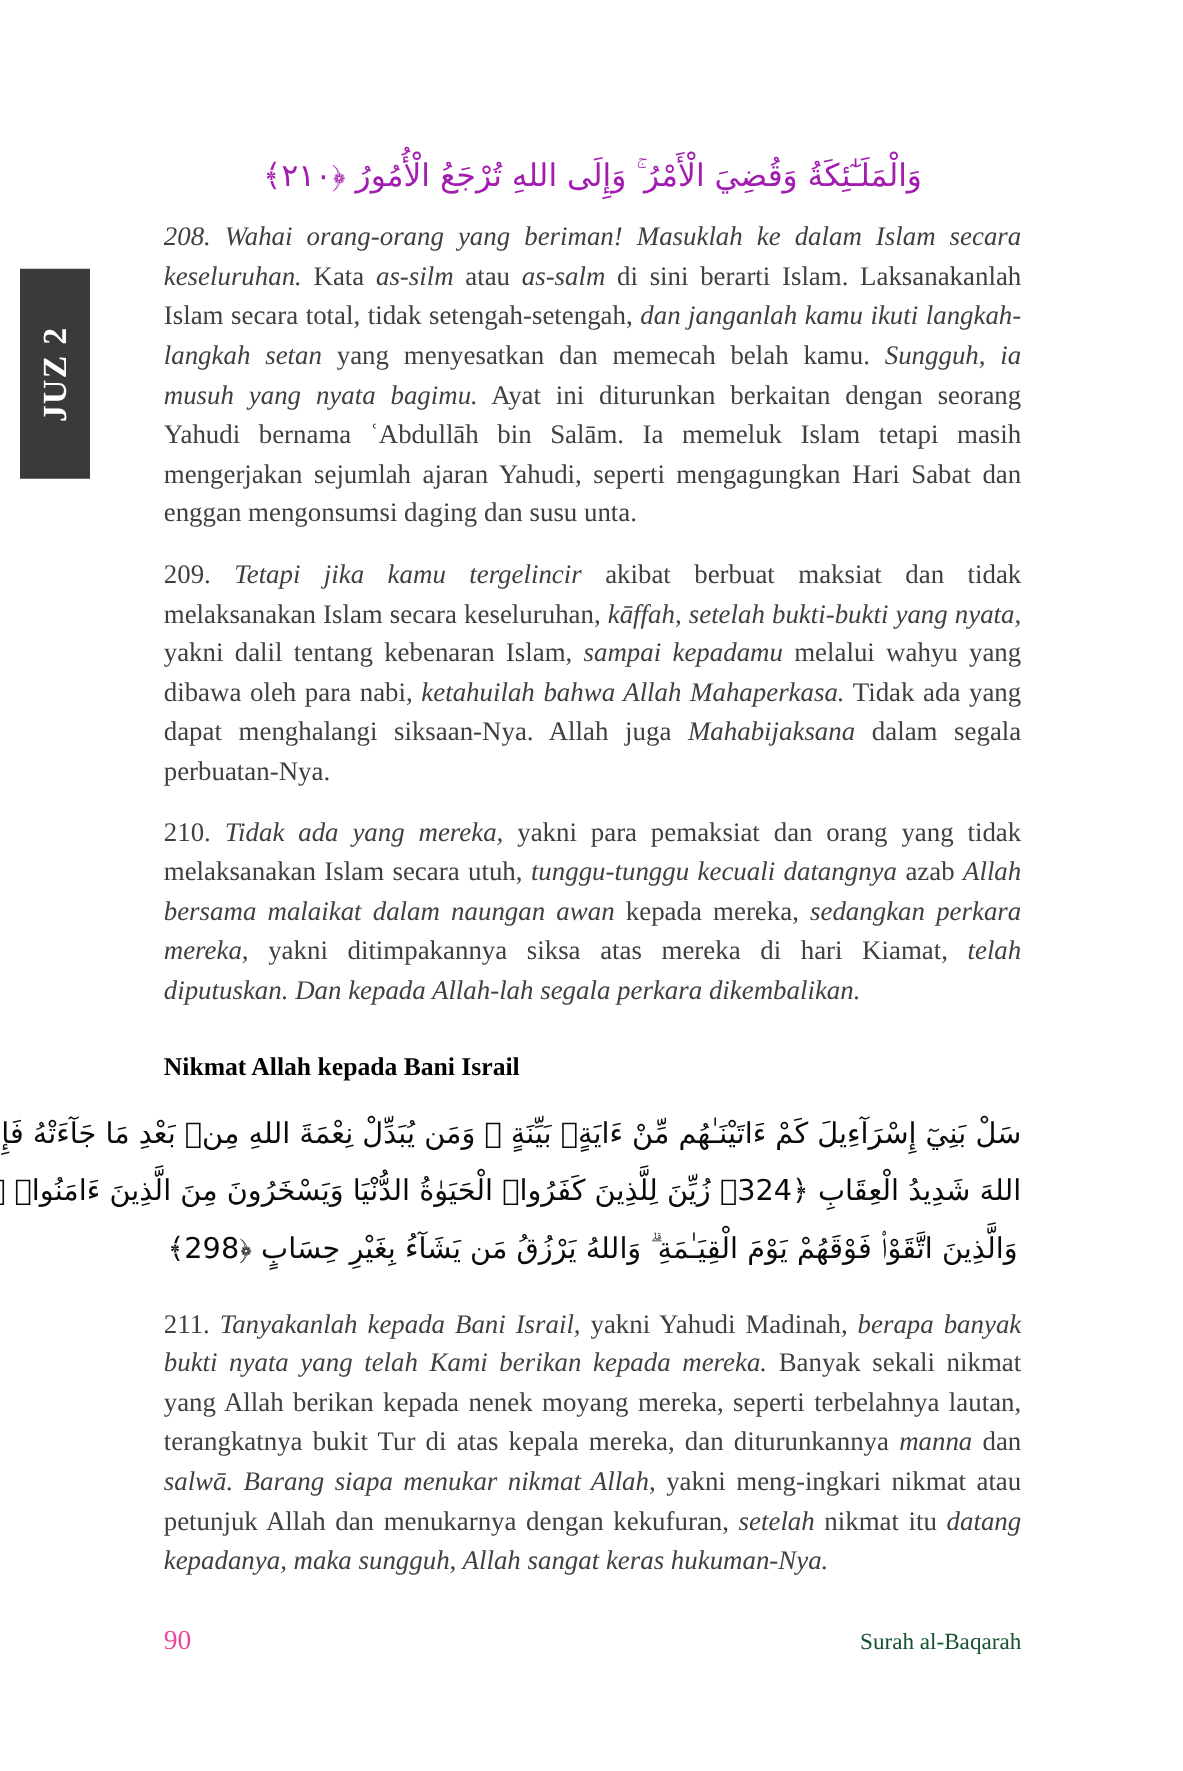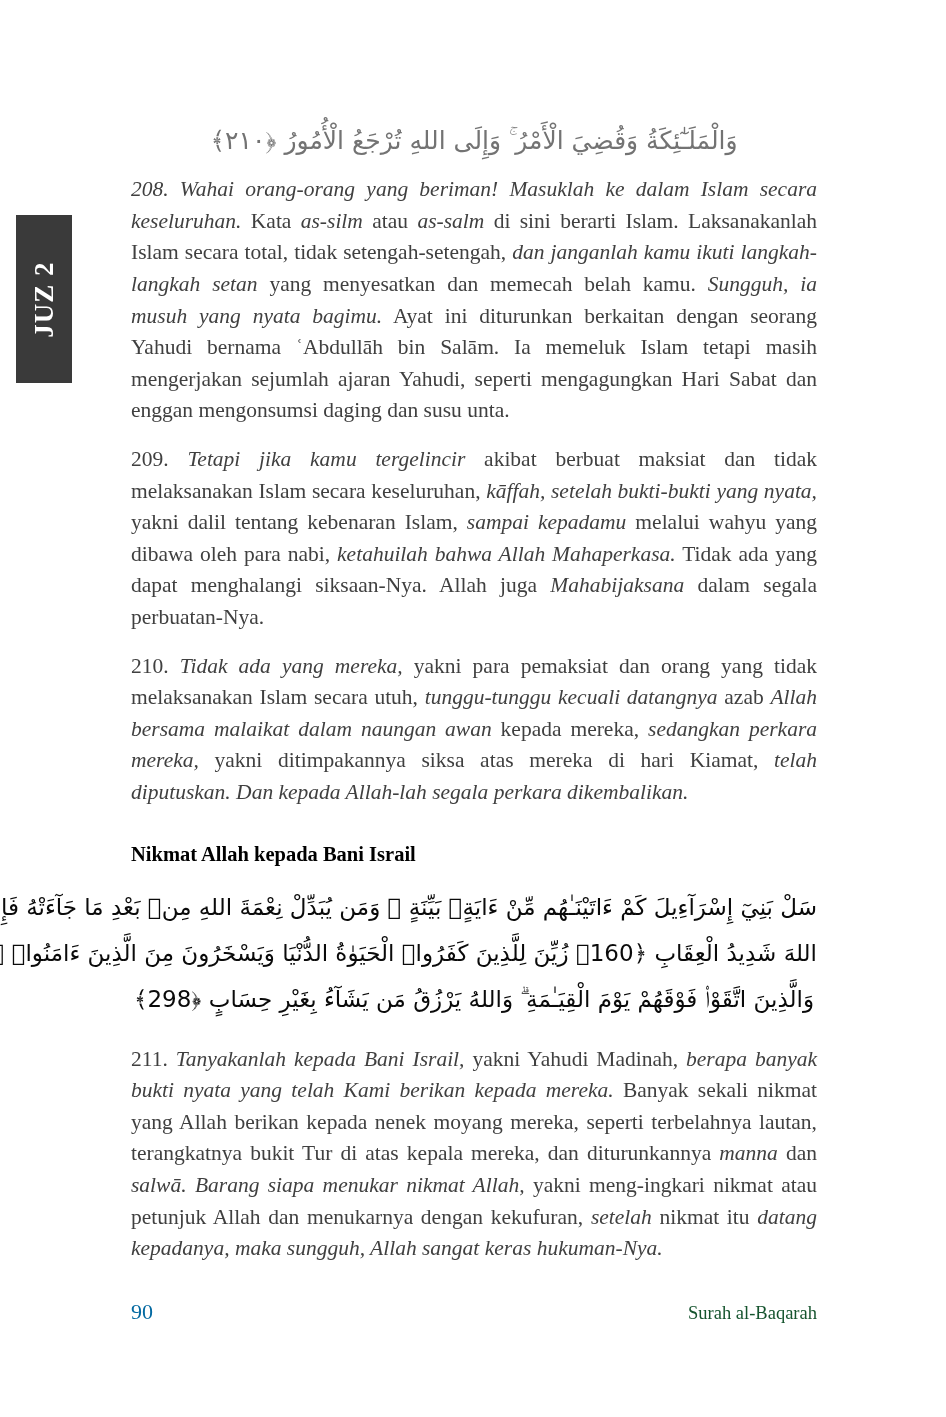--- a/index.html
+++ b/index.html
@@ -50,21 +50,21 @@
     top: 118px;
     width: 686px;
   }
 
   .arabic-line {
     direction: rtl;
     text-align: center;
     font-family: "DejaVu Sans", sans-serif;
     font-size: 25px;
     line-height: 1.85;
-    color: #737373;
+    color: #a21caf;
     margin: 0 0 10px 0;
   }
   .arabic-block {
     direction: rtl;
     text-align: center;
     font-family: "DejaVu Sans", sans-serif;
     font-size: 23px;
     line-height: 2.0;
     color: #0a0a0a;
     margin: 18px 0 22px 0;
@@ -96,21 +96,21 @@
   .footer {
     position: absolute;
     left: 131px;
     right: 129px;
     bottom: 92px;
     display: flex;
     align-items: baseline;
     justify-content: space-between;
     font-size: 20px;
   }
-  .footer .page-num { font-size: 22px; color: #0369a1; }
+  .footer .page-num { font-size: 22px; color: #ec4899; }
   .footer .surah { font-size: 18.5px; color: #14532d; }
 </style>
 </head>
 <body>
 
 <div class="page">
 
   <div class="juz-tab">
     <span>JUZ 2</span>
   </div>
@@ -120,21 +120,21 @@
     <div class="arabic-line">وَالْمَلَـٰٓئِكَةُ وَقُضِيَ الْأَمْرُ ۚ وَإِلَى اللهِ تُرْجَعُ الْأُمُورُ ﴿٢١٠﴾</div>
 
     <p class="para"><i>208. Wahai orang-orang yang beriman! Masuklah ke dalam Islam secara keseluruhan.</i> Kata <i>as-silm</i> atau <i>as-salm</i> di sini berarti Islam. Laksanakanlah Islam secara total, tidak setengah-setengah, <i>dan janganlah kamu ikuti langkah-langkah setan</i> yang menyesatkan dan memecah belah kamu. <i>Sungguh, ia musuh yang nyata bagimu.</i> Ayat ini diturunkan berkaitan dengan seorang Yahudi bernama ʿAbdullāh bin Salām. Ia memeluk Islam tetapi masih mengerjakan sejumlah ajaran Yahudi, seperti mengagungkan Hari Sabat dan enggan mengonsumsi daging dan susu unta.</p>
     <p class="para">209. <i>Tetapi jika kamu tergelincir</i> akibat berbuat maksiat dan tidak melaksanakan Islam secara keseluruhan, <i>kāffah, setelah bukti-bukti yang nyata,</i> yakni dalil tentang kebenaran Islam, <i>sampai kepadamu</i> melalui wahyu yang dibawa oleh para nabi, <i>ketahuilah bahwa Allah Mahaperkasa.</i> Tidak ada yang dapat menghalangi siksaan-Nya. Allah juga <i>Mahabijaksana</i> dalam segala perbuatan-Nya.</p>
     <p class="para">210. <i>Tidak ada yang mereka,</i> yakni para pemaksiat dan orang yang tidak melaksanakan Islam secara utuh, <i>tunggu-tunggu kecuali datangnya</i> azab <i>Allah bersama malaikat dalam naungan awan</i> kepada mereka, <i>sedangkan perkara mereka,</i> yakni ditimpakannya siksa atas mereka di hari Kiamat, <i>telah diputuskan. Dan kepada Allah-lah segala perkara dikembalikan.</i></p>
 
     <h2 class="subhead">Nikmat Allah kepada Bani Israil</h2>
 
     <div class="arabic-block">
       <span class="aline">سَلْ بَنِيٓ إِسْرَآءِيلَ كَمْ ءَاتَيْنَـٰهُم مِّنْ ءَايَةٍۭ بَيِّنَةٍ ۗ وَمَن يُبَدِّلْ نِعْمَةَ اللهِ مِنۢ بَعْدِ مَا جَآءَتْهُ فَإِنَّ</span>
-      <span class="aline">اللهَ شَدِيدُ الْعِقَابِ ﴿160﴾ زُيِّنَ لِلَّذِينَ كَفَرُوا۟ الْحَيَوٰةُ الدُّنْيَا وَيَسْخَرُونَ مِنَ الَّذِينَ ءَامَنُوا۟ ۘ</span>
+      <span class="aline">اللهَ شَدِيدُ الْعِقَابِ ﴿324﴾ زُيِّنَ لِلَّذِينَ كَفَرُوا۟ الْحَيَوٰةُ الدُّنْيَا وَيَسْخَرُونَ مِنَ الَّذِينَ ءَامَنُوا۟ ۘ</span>
       <span class="aline">وَالَّذِينَ اتَّقَوْا۟ فَوْقَهُمْ يَوْمَ الْقِيَـٰمَةِ ۗ وَاللهُ يَرْزُقُ مَن يَشَآءُ بِغَيْرِ حِسَابٍ ﴿298﴾</span>
     </div>
 
     <p class="para">211. <i>Tanyakanlah kepada Bani Israil,</i> yakni Yahudi Madinah, <i>berapa banyak bukti nyata yang telah Kami berikan kepada mereka.</i> Banyak sekali nikmat yang Allah berikan kepada nenek moyang mereka, seperti terbelahnya lautan, terangkatnya bukit Tur di atas kepala mereka, dan diturunkannya <i>manna</i> dan <i>salwā. Barang siapa menukar nikmat Allah,</i> yakni meng-ingkari nikmat atau petunjuk Allah dan menukarnya dengan kekufuran, <i>setelah</i> nikmat itu <i>datang kepadanya, maka sungguh, Allah sangat keras hukuman-Nya.</i></p>
 
   </div>
 
   <div class="footer">
     <div class="page-num">90</div>
     <div class="surah">Surah al-Baqarah</div>

